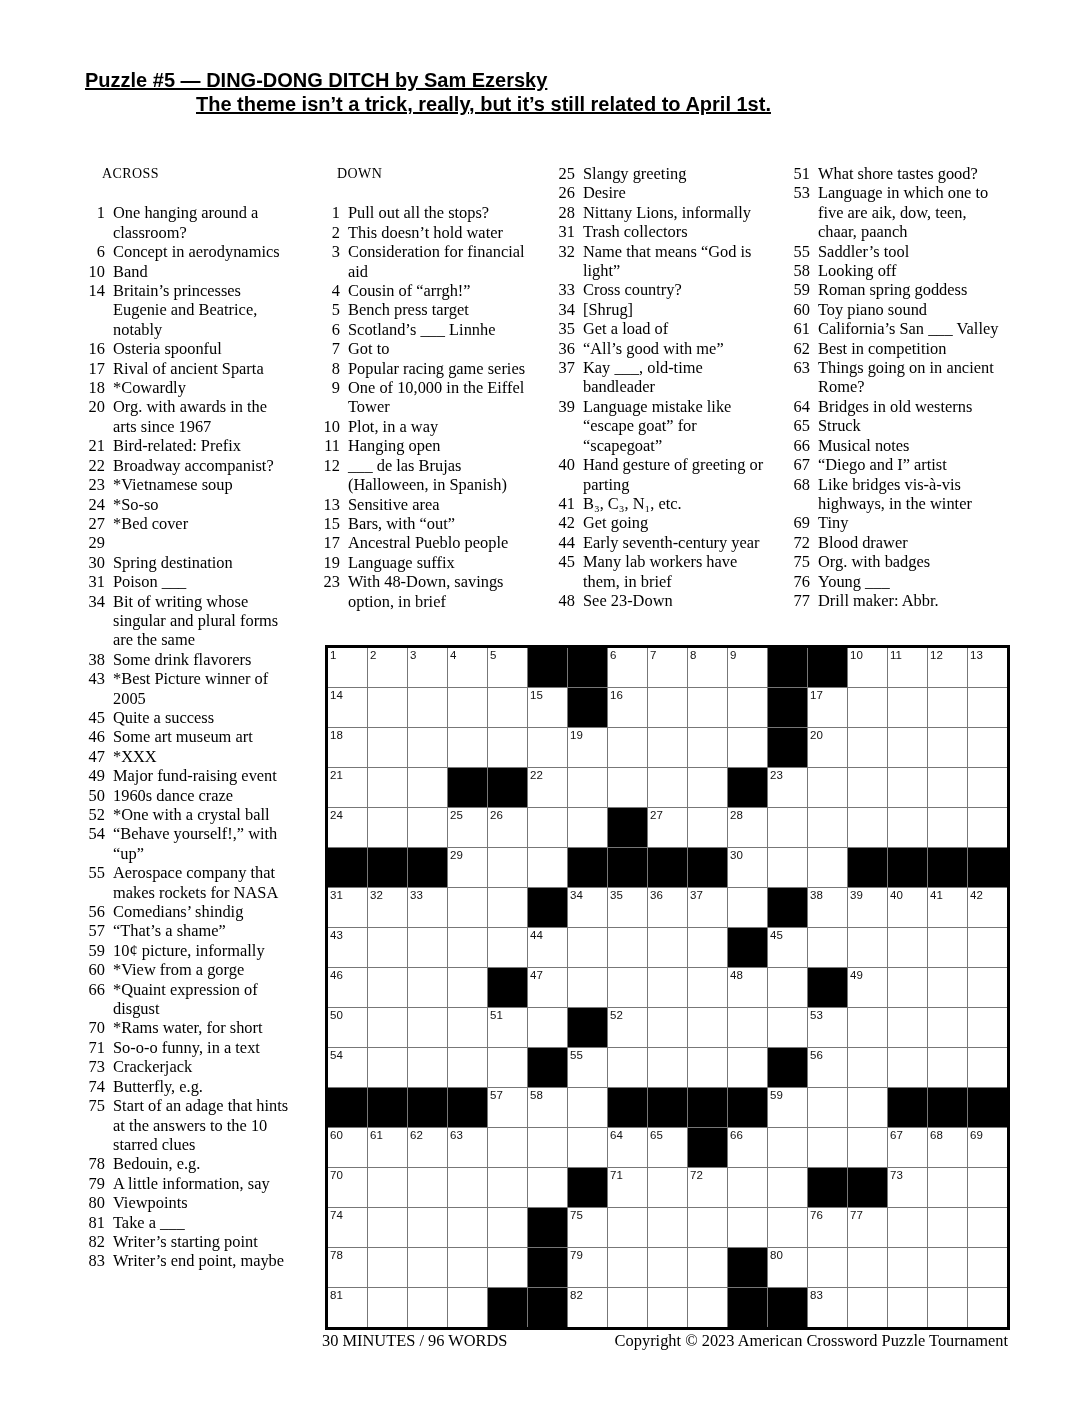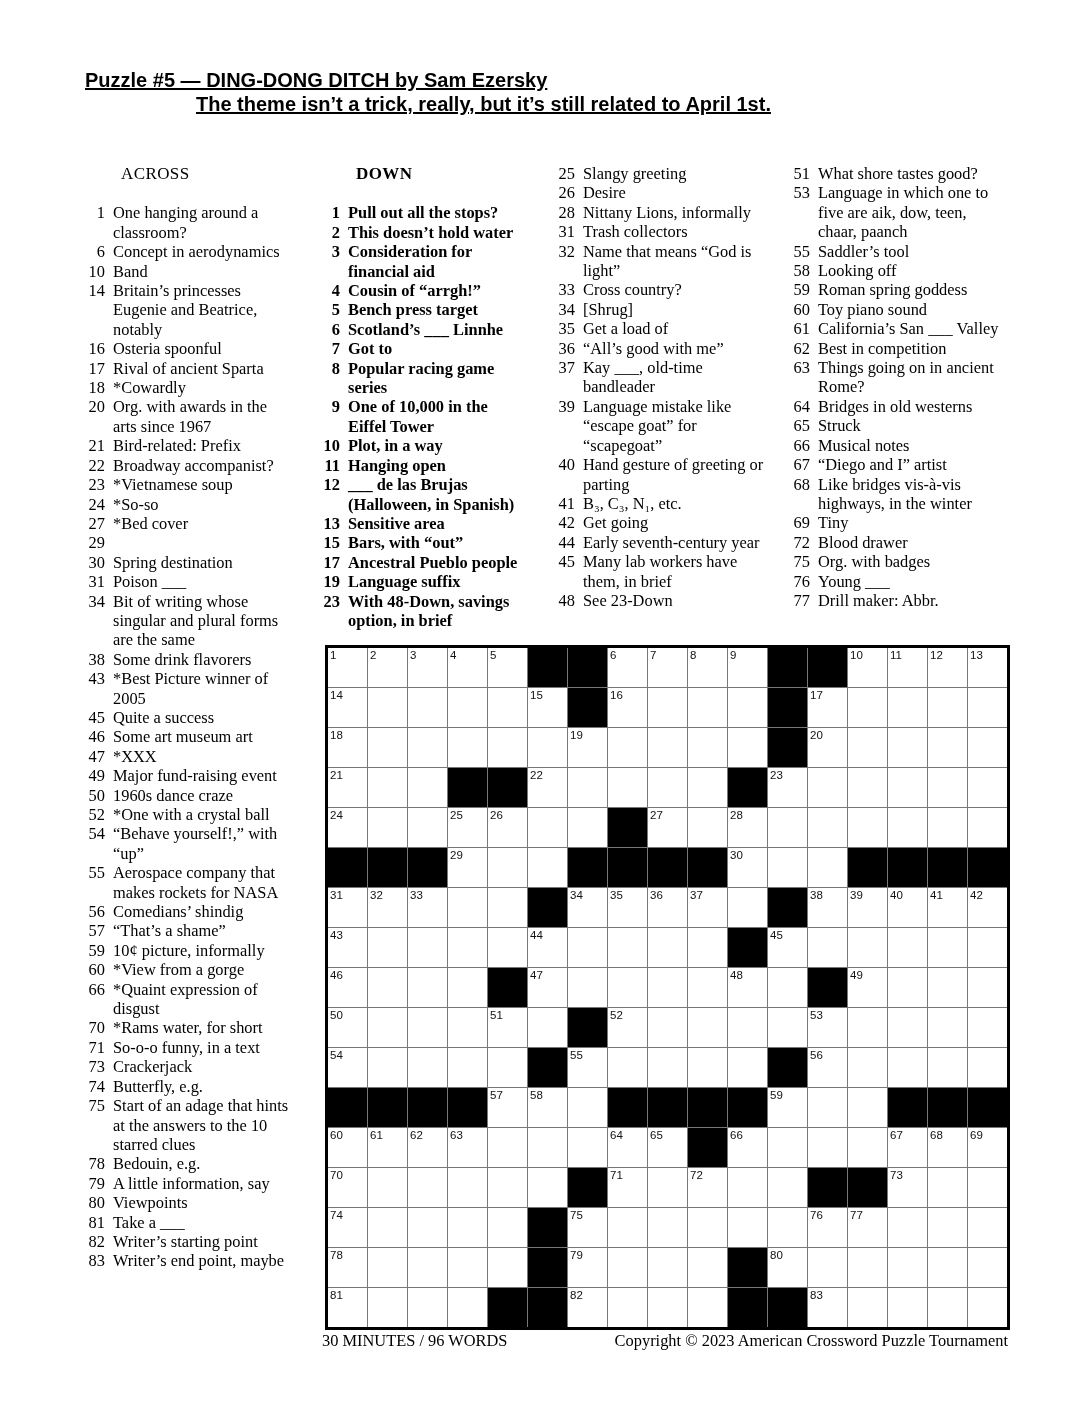--- a/index.html
+++ b/index.html
@@ -8,21 +8,21 @@
     font-family:"Liberation Serif", serif;color:#000;
   }
   #title-block{
     position:absolute;left:85px;top:68px;
     font-family:"Liberation Sans", sans-serif;font-weight:bold;
     font-size:20px;line-height:24px;white-space:nowrap;text-decoration:underline;
   }
   #subtitle{margin-left:111px;}
   .clue-col{position:absolute;}
   .clue-header{
-    font-size:17px;line-height:19.4px;margin-left:42px;margin-bottom:20px;
+    font-size:14px;line-height:19.4px;margin-left:23px;margin-bottom:20px;
     letter-spacing:0.4px;
   }
   .clue{display:flex;font-size:16.4px;line-height:19.4px;}
   .clue .num{width:26px;min-width:26px;text-align:right;margin-right:8px;}
   .clue .txt{flex:1;}
   #grid{
     position:absolute;left:325px;top:645px;
     border:3px solid #000;background:#777;
     display:grid;grid-template-columns:repeat(17,39px);grid-auto-rows:39px;gap:1px;
   }
@@ -216,21 +216,21 @@
         <span class="num">82</span>
         <span class="txt">Writer’s starting point</span>
       </div>
       <div class="clue">
         <span class="num">83</span>
         <span class="txt">Writer’s end point, maybe</span>
       </div>
     </div>
 </div>
 
-<div class="clue-col" style="left:314px;top:164px;width:214px;font-weight:bold;">
+<div class="clue-col" style="left:314px;top:164px;width:214px;">
   <div class="clue-header">DOWN</div>
   <div id="list-down1">
       <div class="clue">
         <span class="num">1</span>
         <span class="txt">Pull out all the stops?</span>
       </div>
       <div class="clue">
         <span class="num">2</span>
         <span class="txt">This doesn’t hold water</span>
       </div>

